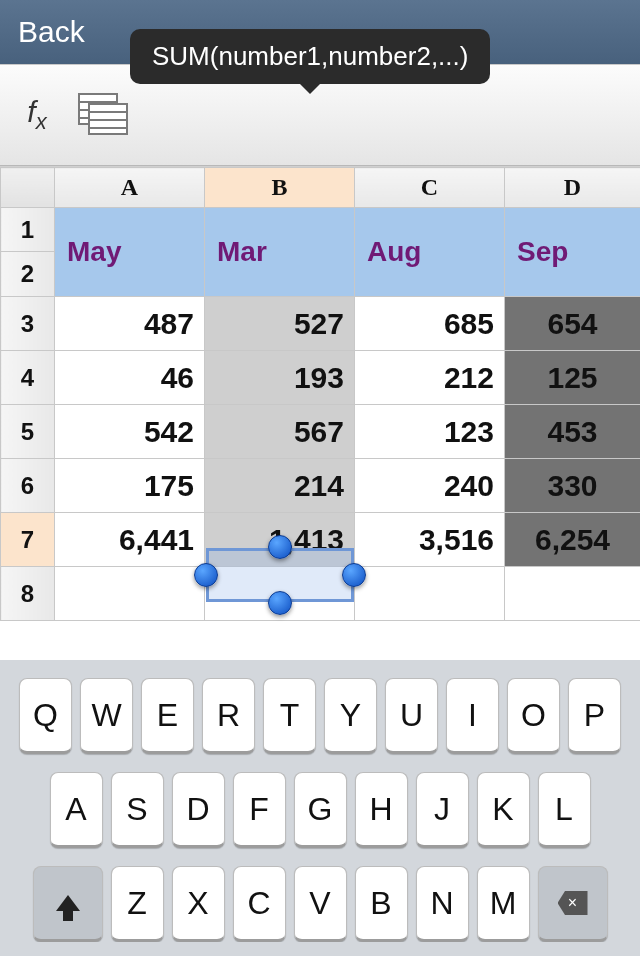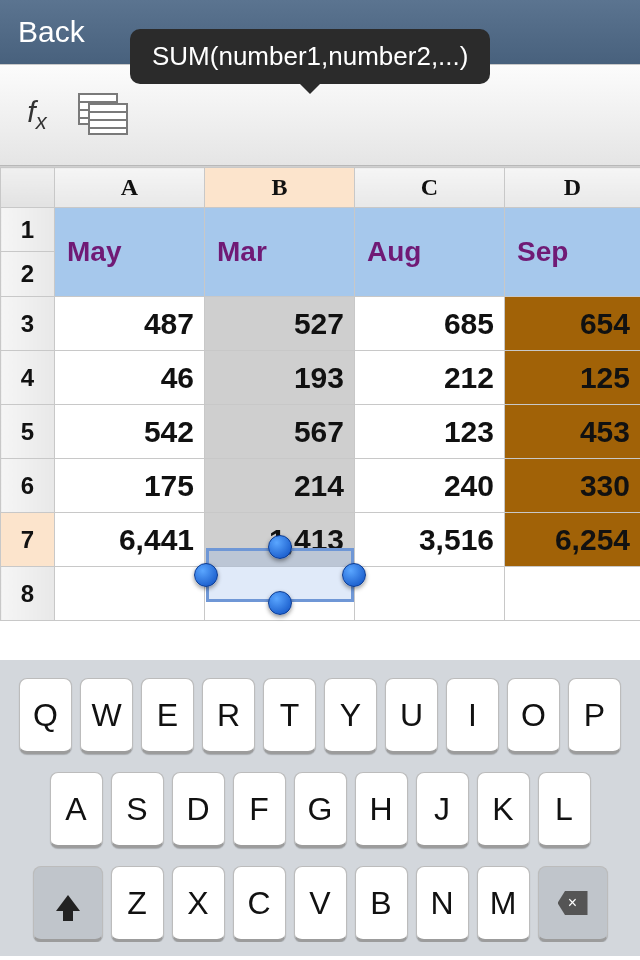--- a/index.html
+++ b/index.html
@@ -132,21 +132,21 @@
     color: #701a75;
     font-weight: 700;
     text-align: left;
     padding-left: 12px;
     font-size: 28px;
   }
   .sheet tr.hdr { height: 88px; }
   .sheet thead th.sel-col { background: #fce4cc; }
   .sheet tbody th.sel-row { background: #fce4cc; }
   .sheet td.sel-col-grey { background: #cfcfcf; padding-left: 40px; }
-  .sheet td.grey-edge { background: #a16207; }
+  .sheet td.grey-edge { background: #737373; text-align: center; }
 
   .selection {
     position: absolute;
     border: 3px solid #6f97d6;
     background: rgba(130,170,230,0.25);
     pointer-events: none;
   }
   .handle {
     position: absolute; width: 24px; height: 24px; border-radius: 50%;
     background: radial-gradient(circle at 35% 30%, #5aa6ff, #0b4cc0);

